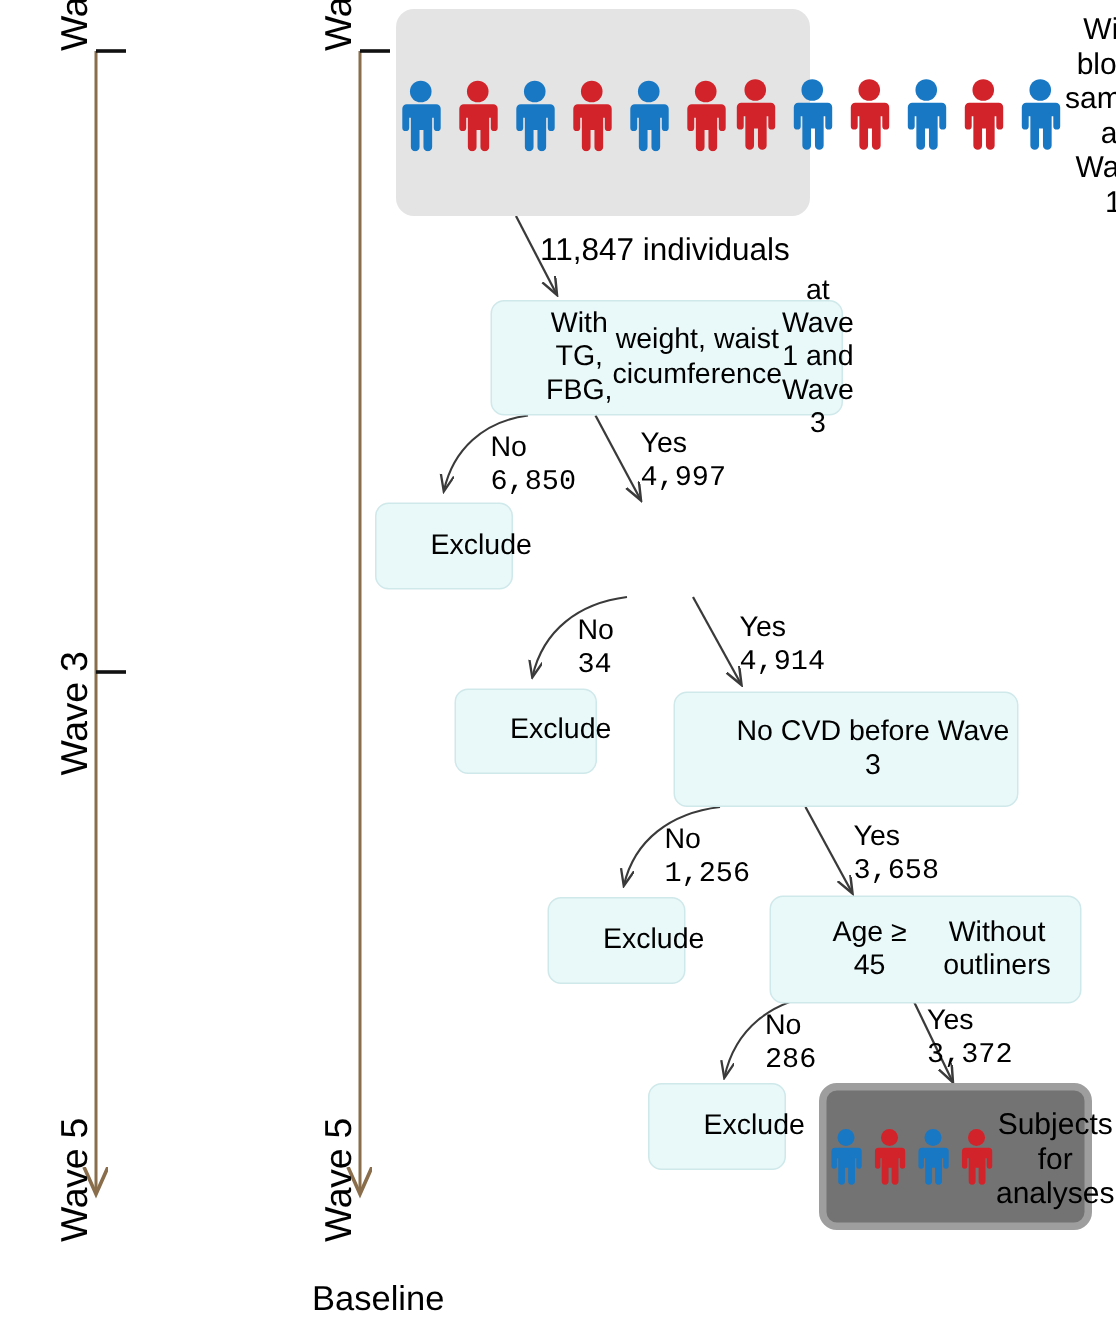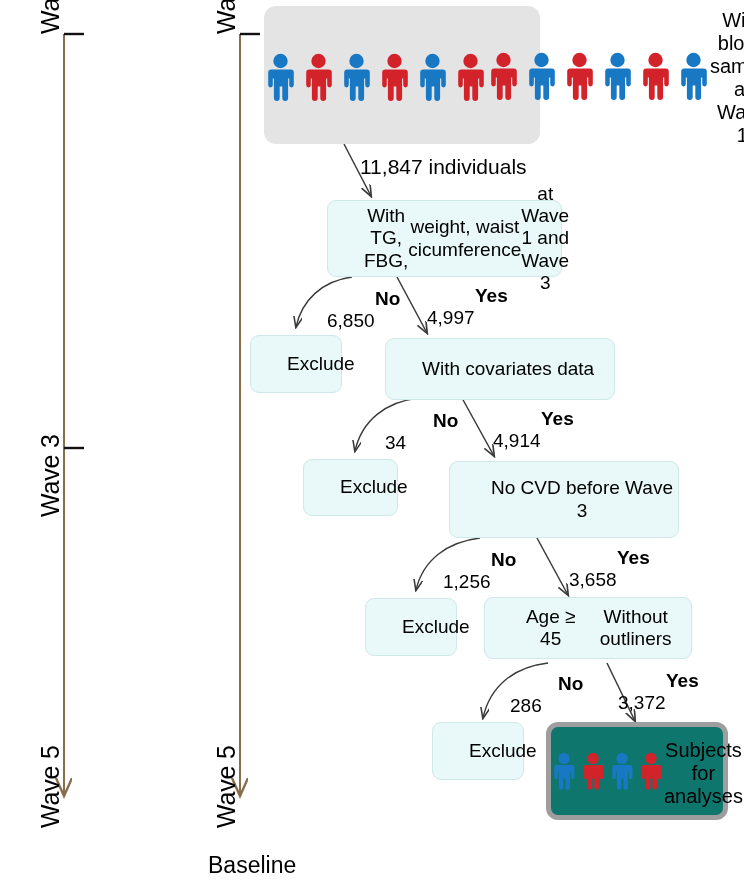--- a/index.html
+++ b/index.html
@@ -64,21 +64,21 @@
     font-size: 19px;
     line-height: 1.16;
     padding-left: 36px;
   }
   .node-gray {
     background: #e4e4e4;
     border-radius: 12px;
     font-size: 20px;
   }
   .node-pink {
-    background: #0f766e;
+    background: #737373;
     border: 5px solid #9e9e9e;
     border-radius: 12px;
     font-size: 20px;
   }
   .node-caption {
     display: block;
   }
 
   
   .people-row {
@@ -91,26 +91,26 @@
   }
 
   
   .edge-label {
     position: absolute;
     font-size: 19px;
     line-height: 1.18;
     white-space: nowrap;
   }
   .edge-label .branch {
-    font-weight: bold;
+    font-weight: normal;
     display: block;
-    margin-left: 48px;
   }
   .edge-label .count {
     display: block;
+    font-family: Liberation Mono, monospace;
   }
   .flow-count {
     position: absolute;
     font-size: 21px;
     white-space: nowrap;
     line-height: 1;
   }
 </style>
 </head>
 <body>
@@ -254,23 +254,20 @@
   </div>
   <div class="edge-label" style="left:427px; top:285px;">
     <span class="branch">Yes</span>
     <span class="count">4,997</span>
   </div>
 
   <div class="node node-cyan" style="left:250px; top:335px; width:92px; height:58px;">
     <span>Exclude</span>
   </div>
 
-  <div class="node node-cyan" style="left:385px; top:338px; width:230px; height:62px;">
-    <span>With covariates data</span>
-  </div>
 
   <div class="edge-label" style="left:385px; top:410px;">
     <span class="branch">No</span>
     <span class="count">34</span>
   </div>
   <div class="edge-label" style="left:493px; top:408px;">
     <span class="branch">Yes</span>
     <span class="count">4,914</span>
   </div>
 
@@ -288,21 +285,21 @@
   </div>
   <div class="edge-label" style="left:569px; top:547px;">
     <span class="branch">Yes</span>
     <span class="count">3,658</span>
   </div>
 
   <div class="node node-cyan" style="left:365px; top:598px; width:92px; height:58px;">
     <span>Exclude</span>
   </div>
 
-  <div class="node node-cyan" style="left:484px; top:597px; width:208px; height:62px;">
+  <div class="node node-cyan" style="left:513px; top:597px; width:208px; height:72px;">
     <span>Age ≥ 45</span>
     <span>Without outliners</span>
   </div>
 
   <div class="edge-label" style="left:510px; top:673px;">
     <span class="branch">No</span>
     <span class="count">286</span>
   </div>
   <div class="edge-label" style="left:618px; top:670px;">
     <span class="branch">Yes</span>

